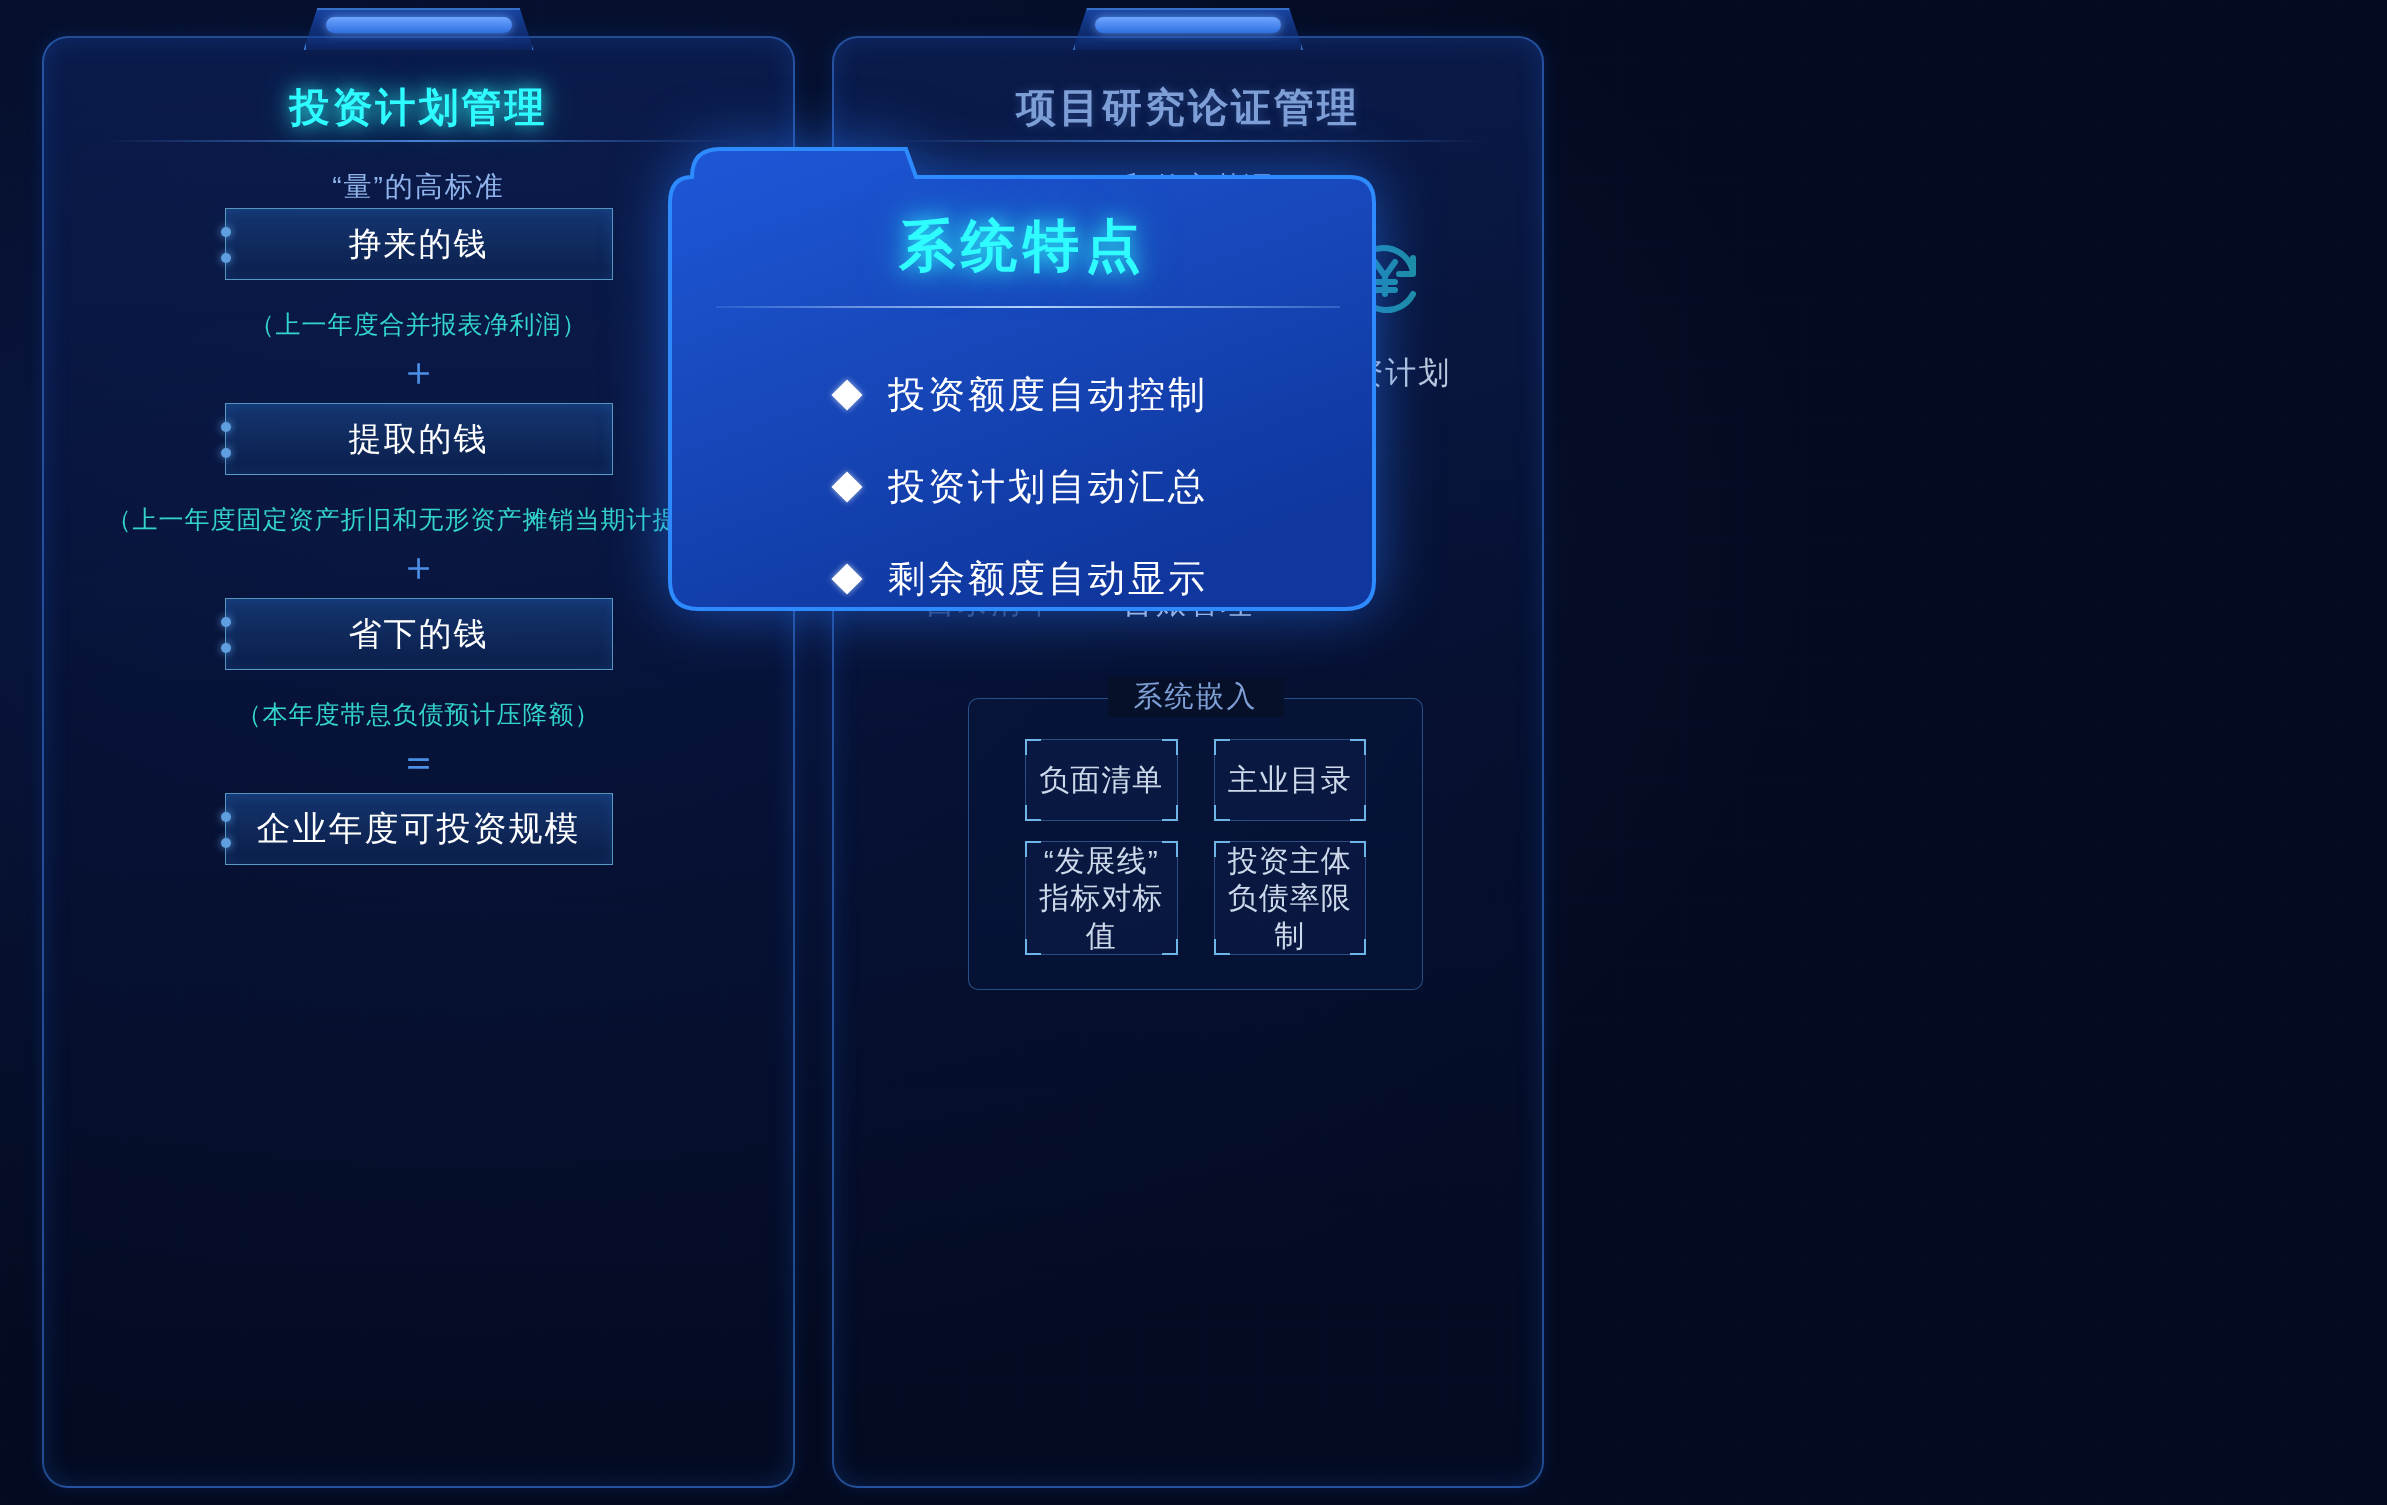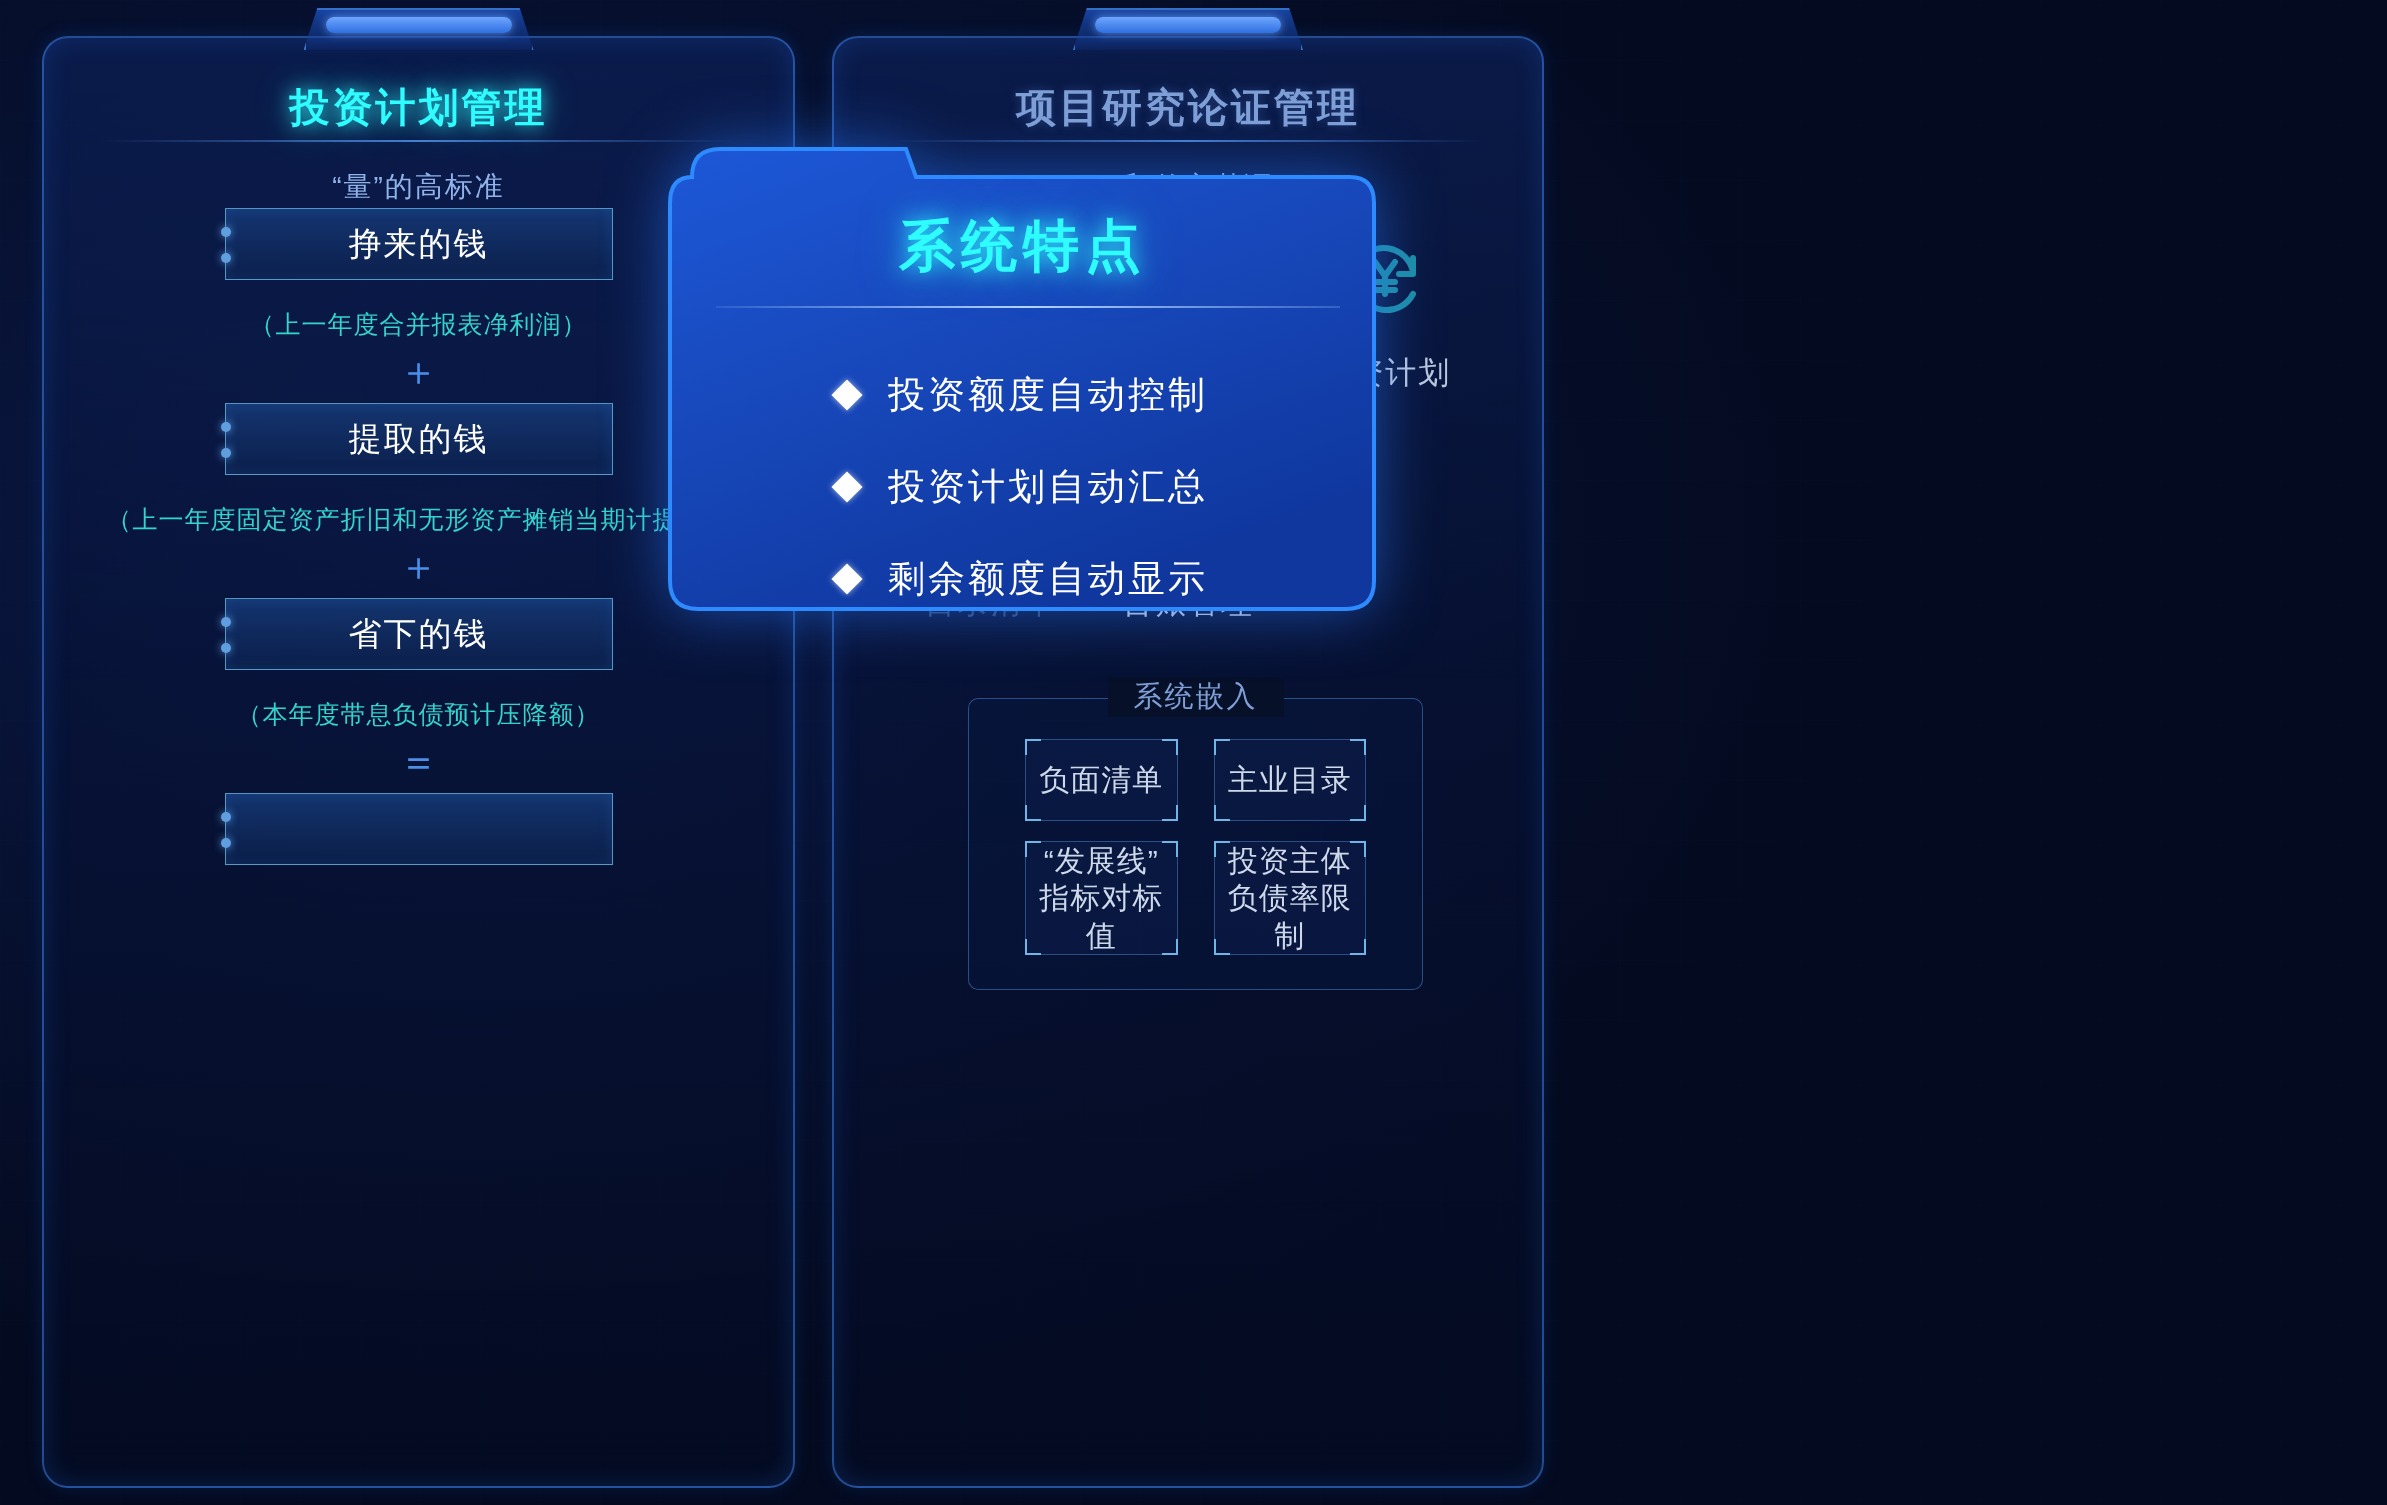--- a/index.html
+++ b/index.html
@@ -170,20 +170,21 @@
         <span class="dot d1"></span>
         <span class="dot d2"></span>
         <span>省下的钱</span>
       </div>
       <div class="flow-note">（本年度带息负债预计压降额）</div>
       <div class="flow-op">＝</div>
 
       <div class="flow-box final">
         <span class="dot d1"></span>
         <span class="dot d2"></span>
+        <span>企业年度可投资规模</span>
       </div>
 
     </div>
   </div>
 
   <div class="panel" style="left:832px;top:8px;width:712px;height:1480px;">
     <div class="panel-body"></div>
     <div class="panel-tab">
       <div class="trap"></div>
       <div class="bar"></div>

